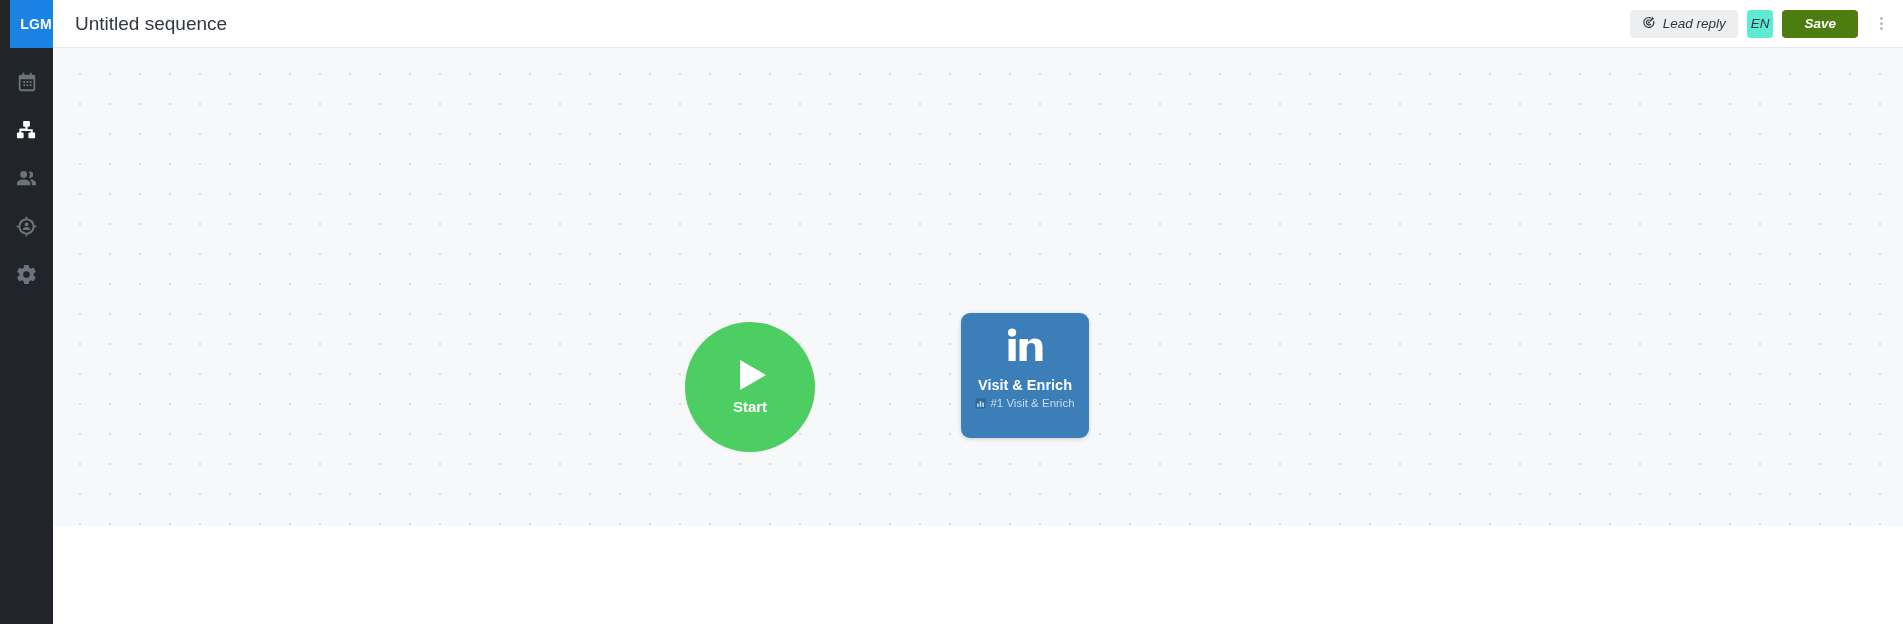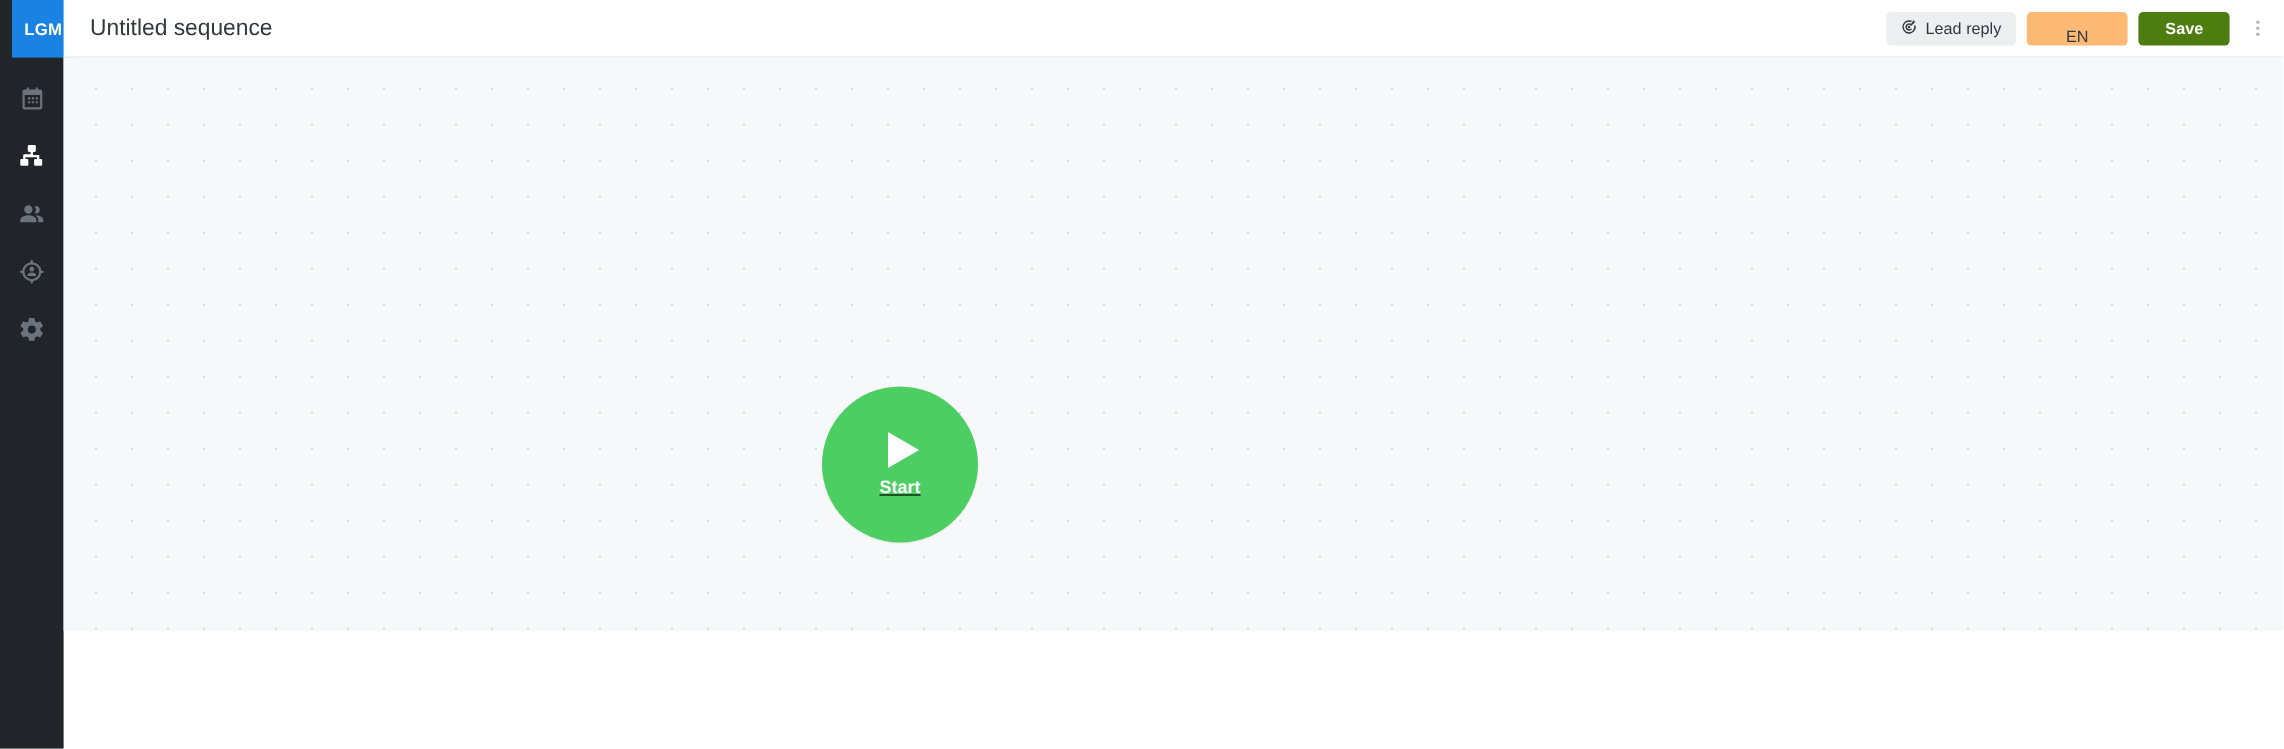--- a/index.html
+++ b/index.html
@@ -101,23 +101,24 @@
     border-radius: 4px;
     font-family: "Liberation Sans", sans-serif;
     font-size: 13.5px;
     display: inline-flex;
     align-items: center;
     justify-content: center;
     gap: 6px;
     padding: 0 12px;
     cursor: pointer;
     white-space: nowrap;
+    font-style: italic;
   }
   .btn-grey { background: #eceef0; color: #32383e; }
-  .btn-en   { background: #fdba74; color: #32383e; padding: 0 33px; align-items: flex-end; }
+  .btn-en   { background: #5eead4; color: #32383e; padding: 0 4px; }
   .btn-blue { background: #4d7c0f; color: #ffffff; font-weight: bold; padding: 0 22px; }
   .kebab {
     width: 24px;
     height: 28px;
     display: flex;
     flex-direction: column;
     align-items: center;
     justify-content: center;
     gap: 2px;
     cursor: pointer;
@@ -174,21 +175,20 @@
     height: 130px;
     border-radius: 50%;
     background: #4cce63;
     display: flex;
     flex-direction: column;
     align-items: center;
     justify-content: center;
     gap: 2px;
     cursor: pointer;
     box-shadow: 0 1px 2px rgba(0,0,0,0.06);
-    text-decoration: underline;
   }
   .start-node .play {
     width: 0; height: 0;
     border-left: 26px solid #ffffff;
     border-top: 15px solid transparent;
     border-bottom: 15px solid transparent;
     margin-left: 6px;
   }
   .start-label {
     color: #ffffff;
@@ -334,17 +334,38 @@
             </marker>
           </defs>
           <line x1="760" y1="339" x2="899" y2="339" stroke="#4a5159" stroke-width="2.4" marker-end="url(#arrowhead)"></line>
         </svg>
 
         <div class="start-node">
           <span class="play"></span>
           <span class="start-label">Start</span>
         </div>
 
+        <div class="step-node">
+          <span class="step-logo">
+            <svg width="40" height="38" viewBox="0 0 40 38">
+              <rect x="3.5" y="12" width="7.2" height="22" rx="0.6" fill="#ffffff"></rect>
+              <circle cx="7.1" cy="5.6" r="4.1" fill="#ffffff"></circle>
+              <path fill="#ffffff" d="M16.2 12h6.9v3.1h.1c1.05-1.85 3.3-3.6 6.5-3.6 6.3 0 7.8 3.9 7.8 9.3V34h-7.2V22.3c0-2.8-.05-6.4-4-6.4-4.0 0-4.6 2.95-4.6 6.2V34h-7.2V12H16.2z"></path>
+            </svg>
+          </span>
+          <span class="step-title">Visit &amp; Enrich</span>
+          <span class="step-sub">
+            <span>
+              <svg width="11" height="11" viewBox="0 0 16 16">
+                <rect x="0.5" y="0.5" width="15" height="15" rx="1.6" fill="#2f6a9d"></rect>
+                <rect x="3" y="8" width="2.3" height="5" fill="#c9dceb"></rect>
+                <rect x="6.8" y="4.6" width="2.3" height="8.4" fill="#c9dceb"></rect>
+                <rect x="10.6" y="6.6" width="2.3" height="6.4" fill="#c9dceb"></rect>
+              </svg>
+            </span>
+            <span>#1 Visit &amp; Enrich</span>
+          </span>
+        </div>
 
       </div>
     </div>
   </div>
 </div>
 
 </body></html>

